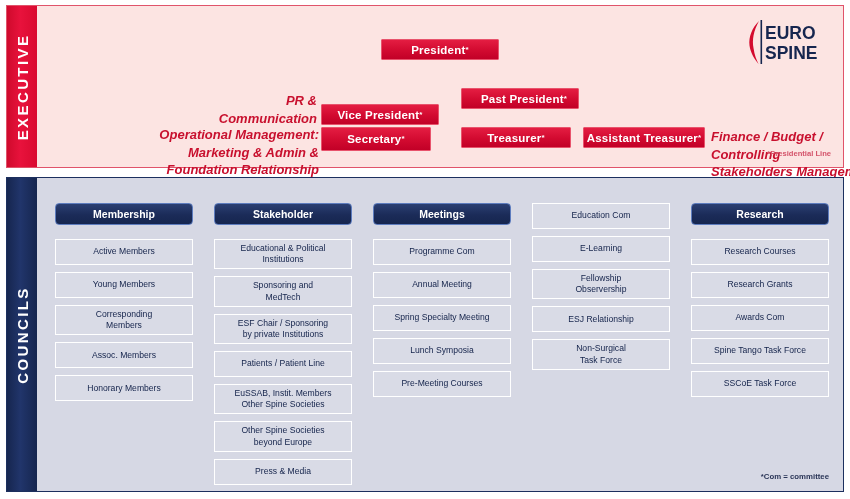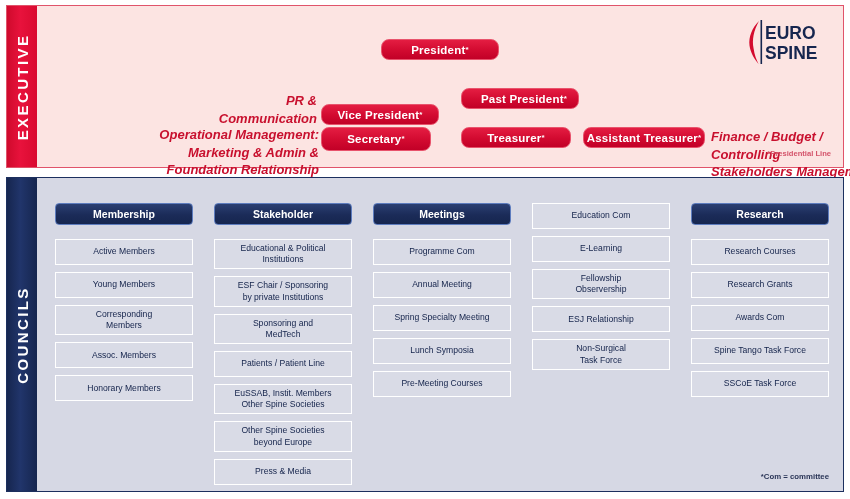--- a/index.html
+++ b/index.html
@@ -56,21 +56,21 @@
     left: 30px;
     top: 0;
     right: 0;
     bottom: 0;
   }
 
   .pill {
     position: absolute;
     background: linear-gradient(180deg, #e41d42 0%, #d20a30 55%, #c20027 100%);
     border: 1px solid #e8536c;
-    border-radius: 8px;
+    border-radius: 1px;
     color: #ffffff;
     font-size: 11.5px;
     font-weight: bold;
     display: flex;
     align-items: center;
     justify-content: center;
     box-sizing: border-box;
     letter-spacing: 0.2px;
   }
   .pill sup {
@@ -276,24 +276,24 @@
             <div class="cell">Young Members</div>
             <div class="cell">Corresponding
 Members</div>
             <div class="cell">Assoc. Members</div>
             <div class="cell">Honorary Members</div>
           </div>
           <div class="col">
             <div class="col-header">Stakeholder</div>
             <div class="cell">Educational &amp; Political
 Institutions</div>
+            <div class="cell">Sponsoring and
+MedTech</div>
             <div class="cell">ESF Chair / Sponsoring
 by private Institutions</div>
-            <div class="cell">Sponsoring and
-MedTech</div>
             <div class="cell">Patients / Patient Line</div>
             <div class="cell">EuSSAB, Instit. Members
 Other Spine Societies</div>
             <div class="cell">Other Spine Societies
 beyond Europe</div>
             <div class="cell">Press &amp; Media</div>
           </div>
           <div class="col">
             <div class="col-header">Meetings</div>
             <div class="cell">Programme Com</div>

